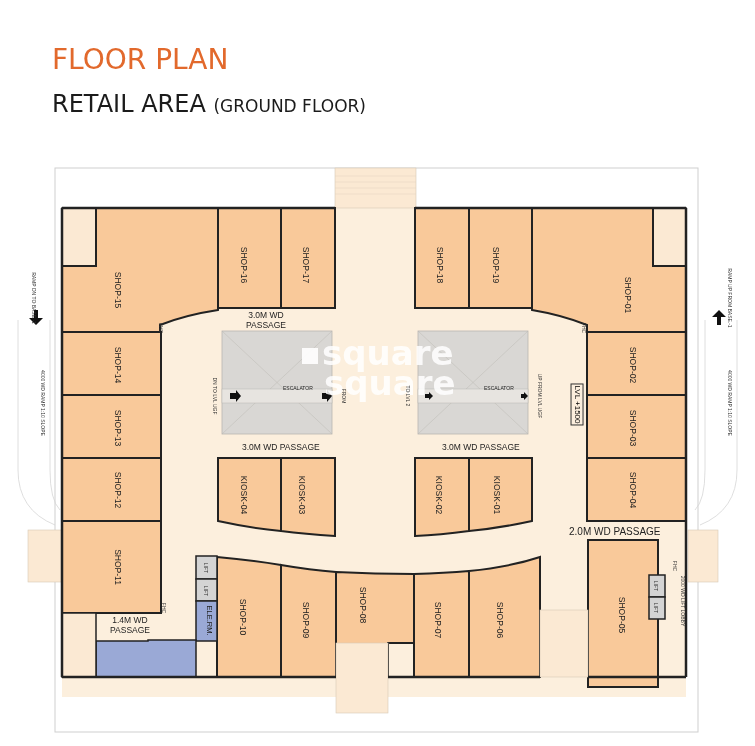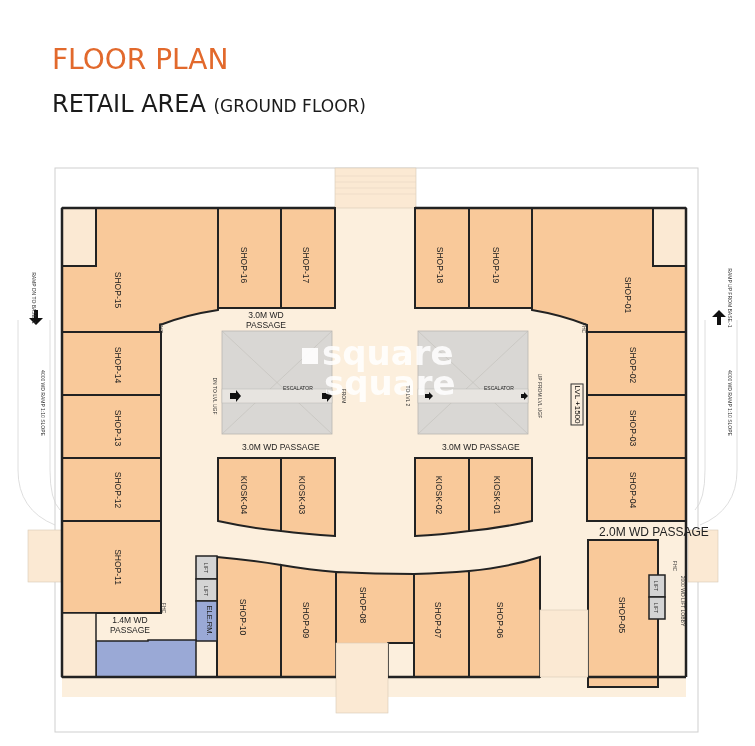--- a/index.html
+++ b/index.html
@@ -168,21 +168,21 @@
 <div class="vlbl" style="left:283px;top:490px;">KIOSK-03</div>
 <div class="vlbl" style="left:420px;top:490px;">KIOSK-02</div>
 <div class="vlbl" style="left:478px;top:490px;">KIOSK-01</div>
 
 <div class="lbl" style="left:246px;top:310px;">
   <div>3.0M WD</div>
   <div>PASSAGE</div>
 </div>
 <div class="lbl" style="left:242px;top:442px;">3.0M WD PASSAGE</div>
 <div class="lbl" style="left:442px;top:442px;">3.0M WD PASSAGE</div>
-<div class="lbl" style="left:599px;top:527px;font-size:12px;">2.0M WD PASSAGE</div>
+<div class="lbl" style="left:569px;top:527px;font-size:10px;">2.0M WD PASSAGE</div>
 <div class="lbl" style="left:110px;top:615px;">
   <div>1.4M WD</div>
   <div>PASSAGE</div>
 </div>
 
 <div class="lbl" style="left:283px;top:383px;font-size:5px;">ESCALATOR</div>
 <div class="lbl" style="left:484px;top:383px;font-size:5px;">ESCALATOR</div>
 <div class="tiny" style="left:196px;top:393px;">DN TO LVL UGF</div>
 <div class="tiny" style="left:337px;top:393px;">FROM</div>
 <div class="tiny" style="left:398px;top:393px;">TO LVL 2</div>

